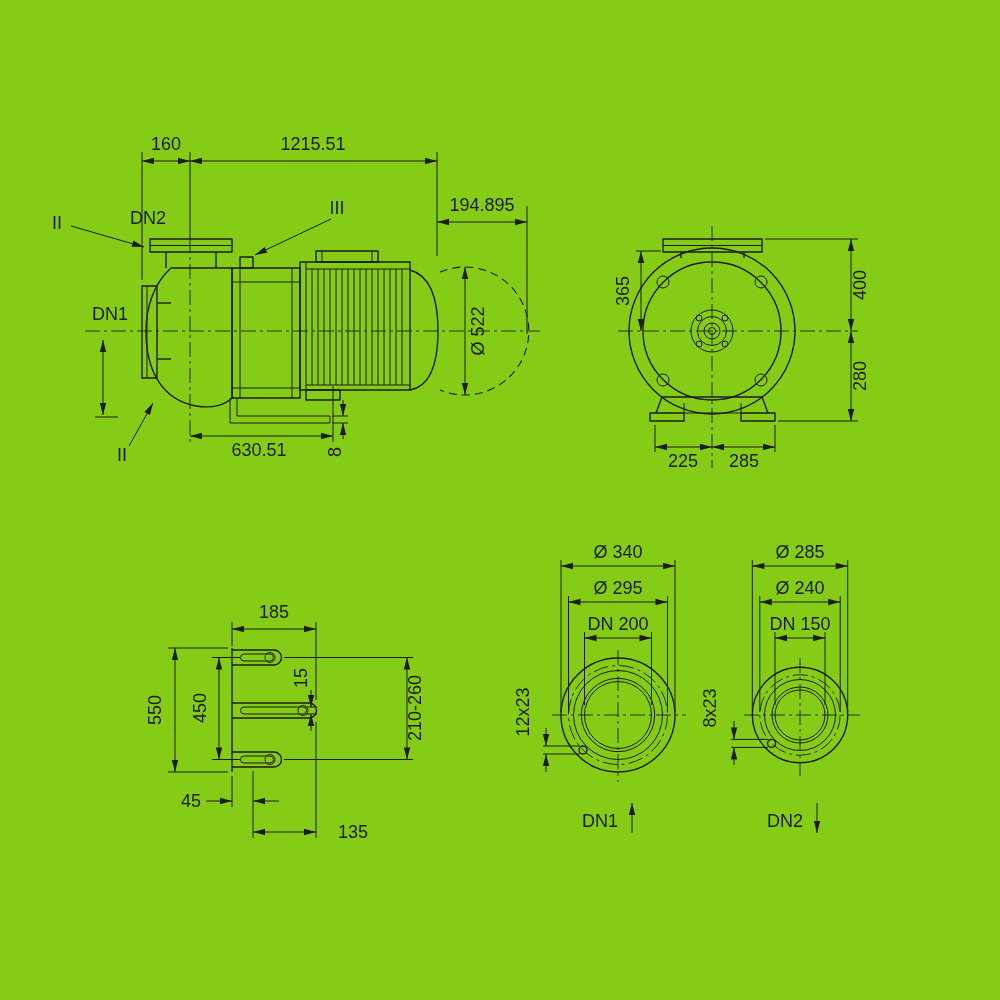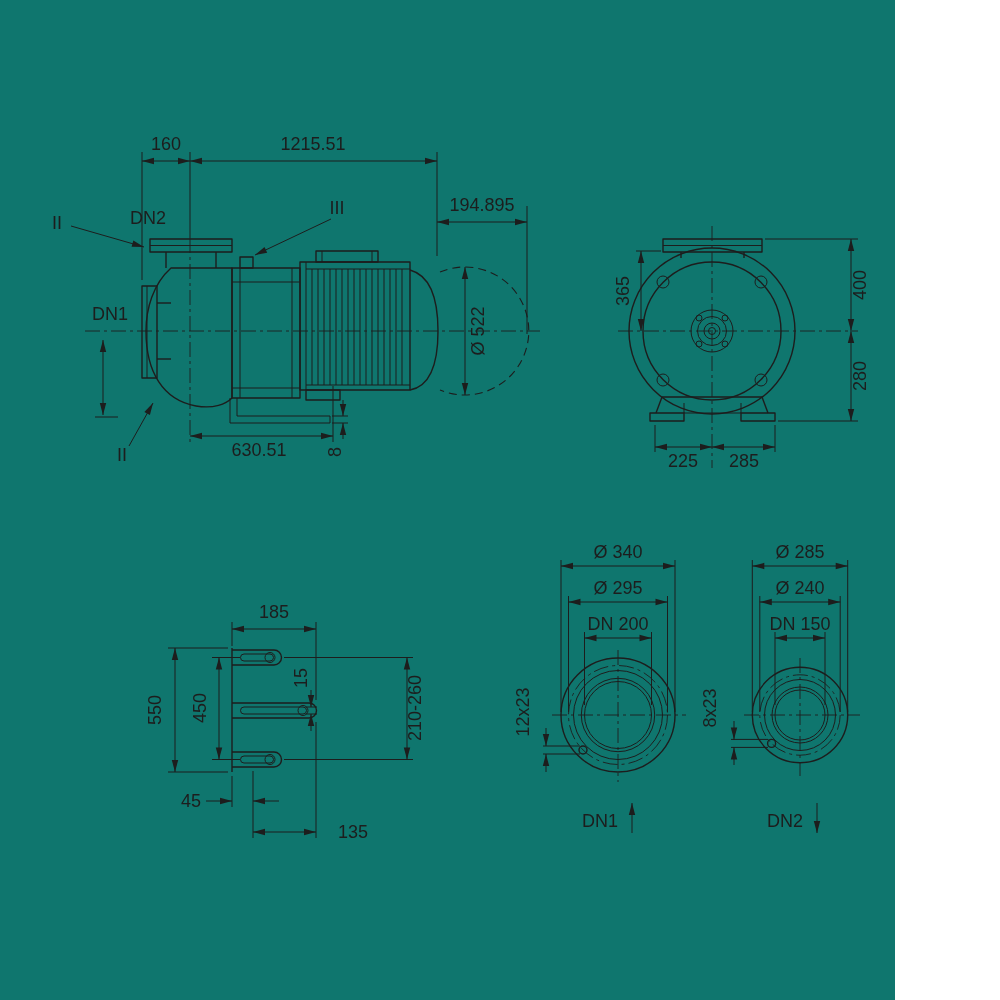--- a/index.html
+++ b/index.html
@@ -1,16 +1,16 @@
 <!DOCTYPE html>
 <html><head>
 <meta charset="utf-8">
 <style>
   html,body{margin:0;padding:0;background:#ffffff;}
-  .page{width:895px;height:1000px;background:#0f766e;position:relative;overflow:hidden;}
+  .page{width:1000px;height:1000px;background:#84cc16;position:relative;overflow:hidden;}
   svg{display:block;}
   .obj{stroke:#1d1d1d;stroke-width:1.4;fill:none;stroke-linejoin:round;}
   .obj2{stroke:#1d1d1d;stroke-width:1;fill:none;}
   .dim{stroke:#1d1d1d;stroke-width:1;fill:none;}
   .cl{stroke:#1d1d1d;stroke-width:0.9;fill:none;stroke-dasharray:15 4 3 4;}
   .hid{stroke:#1d1d1d;stroke-width:1.1;fill:none;stroke-dasharray:8 5;}
   text{font-family:"Liberation Sans","DejaVu Sans",sans-serif;font-size:18px;fill:#1d1d1d;text-anchor:middle;}
 </style>
 </head>
 <body>

